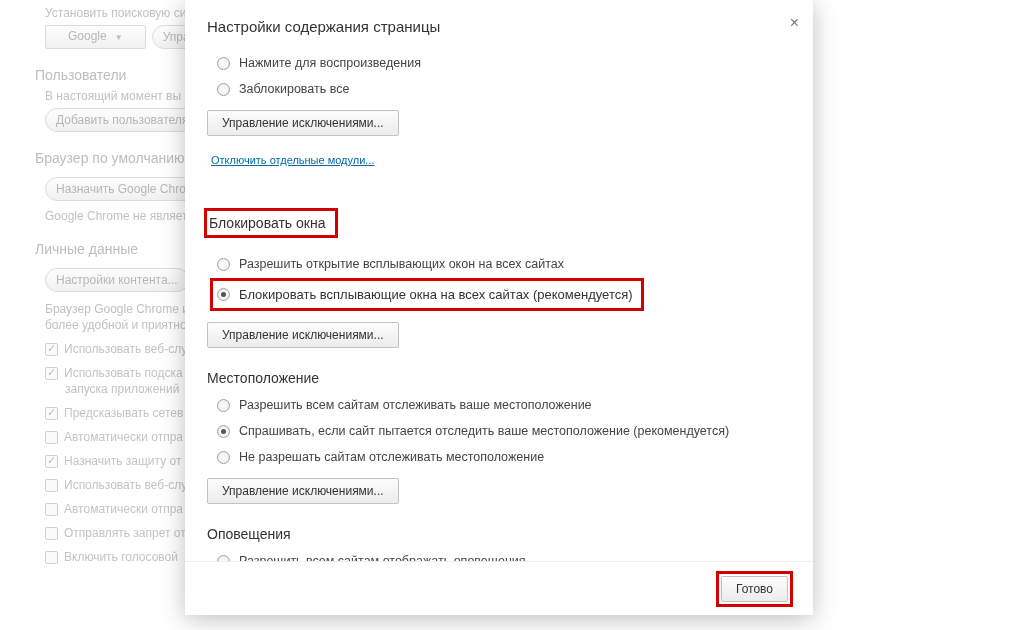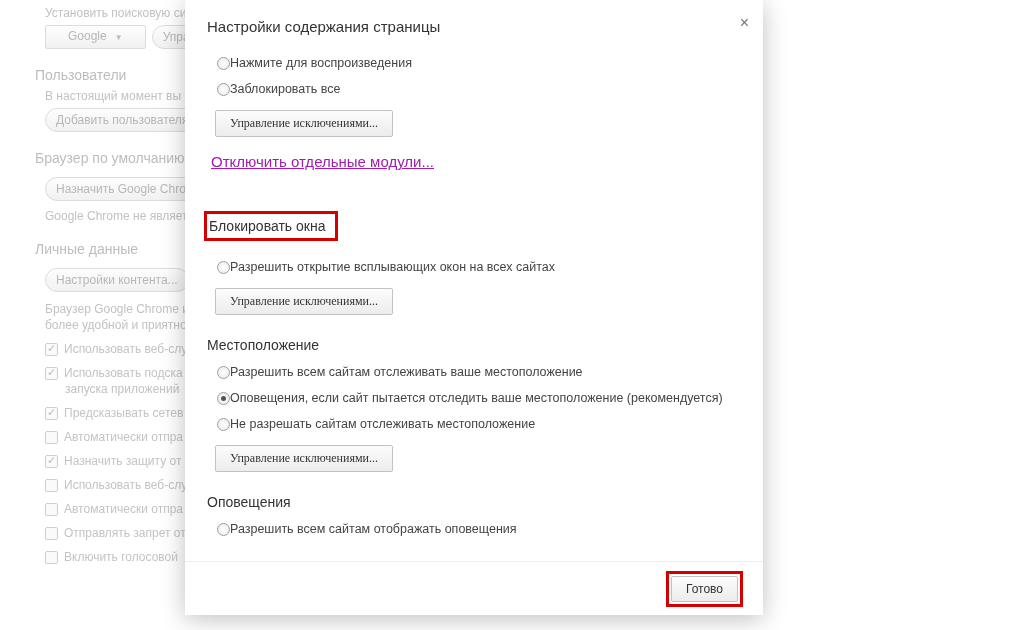--- a/index.html
+++ b/index.html
@@ -49,21 +49,21 @@
 .chk-line { margin-left: 10px; margin-top: 10px; color: #c4c4c4; font-size: 12px; display: flex; align-items: center; gap: 6px; }
 .chk {
   width: 13px; height: 13px; border: 1px solid #d0d0d0; background: #fafafa; display: inline-block; border-radius: 2px; position: relative;
 }
 .chk.checked::after { content: "✓"; position: absolute; top: -2px; left: 1px; font-size: 11px; color: #bbb; }
 
 .modal {
   position: absolute;
   left: 185px;
   top: 0;
-  width: 578px;
+  width: 628px;
   height: 615px;
   background: #fff;
   box-shadow: 0 4px 24px rgba(0,0,0,0.25);
   border-radius: 2px;
 }
 .modal-header {
   padding: 18px 22px 10px 22px;
   font-size: 15px;
   color: #333;
   position: relative;
@@ -105,20 +105,21 @@
 
 .section-h {
   font-size: 14px;
   color: #333;
   margin-top: 22px;
   margin-bottom: 10px;
 }
 .radio-row {
   display: flex;
   align-items: center;
+  gap: 9px;
   margin-left: 10px;
   margin-top: 12px;
   font-size: 12.5px;
   color: #444;
 }
 .radio {
   width: 13px; height: 13px;
   border: 1px solid #a0a0a0;
   border-radius: 50%;
   background: radial-gradient(#fff, #e8e8e8);
@@ -127,29 +128,27 @@
   justify-content: center;
   flex-shrink: 0;
 }
 .radio.sel::after {
   content: "";
   width: 5px; height: 5px;
   background: #555;
   border-radius: 50%;
 }
 .mng-btn {
-  margin-left: 8px;
   margin-top: 14px;
   display: inline-block;
-  font-family: Liberation Serif, serif;
 }
 .link {
-  color: #a21caf;
+  color: #0369a1;
   text-decoration: underline;
-  font-size: 15px;
+  font-size: 11px;
   cursor: pointer;
 }
 .link-row { margin-left: 4px; margin-top: 16px; }
 .hl-red-pad { outline: 3px solid #d40000; padding: 4px 10px 4px 2px; display: inline-block; }
 .hl-red-wrap { border: 3px solid #d40000; padding: 2px; display: inline-block; }
 
 
 .modal-body::-webkit-scrollbar { width: 14px; }
 .modal-body::-webkit-scrollbar-track { background: #f4f4f4; }
 .modal-body::-webkit-scrollbar-thumb { background: #c8c8c8; border-radius: 2px; }
@@ -241,33 +240,39 @@
     </div>
 
     
     <div style="margin-top:22px">
       <span class="section-h hl-red-pad">Блокировать окна</span>
     </div>
     <div class="radio-row">
       <span class="radio"></span>
       <span>Разрешить открытие всплывающих окон на всех сайтах</span>
     </div>
+    <div style="margin-top:10px;margin-left:6px">
+      <span class="hl-red-pad" style="padding:6px 8px 6px 4px; display:inline-flex; align-items:center; gap:9px">
+        <span class="radio sel"></span>
+        <span>Блокировать всплывающие окна на всех сайтах (рекомендуется)</span>
+      </span>
+    </div>
     <div class="mng-btn">
       <button class="btn-std">Управление исключениями...</button>
     </div>
 
     
     <div class="section-h">Местоположение</div>
     <div class="radio-row">
       <span class="radio"></span>
       <span>Разрешить всем сайтам отслеживать ваше местоположение</span>
     </div>
     <div class="radio-row">
       <span class="radio sel"></span>
-      <span>Оповещения, если сайт пытается отследить ваше местоположение (рекомендуется)</span>
+      <span>Спрашивать, если сайт пытается отследить ваше местоположение (рекомендуется)</span>
     </div>
     <div class="radio-row">
       <span class="radio"></span>
       <span>Не разрешать сайтам отслеживать местоположение</span>
     </div>
     <div class="mng-btn">
       <button class="btn-std">Управление исключениями...</button>
     </div>
 
     

